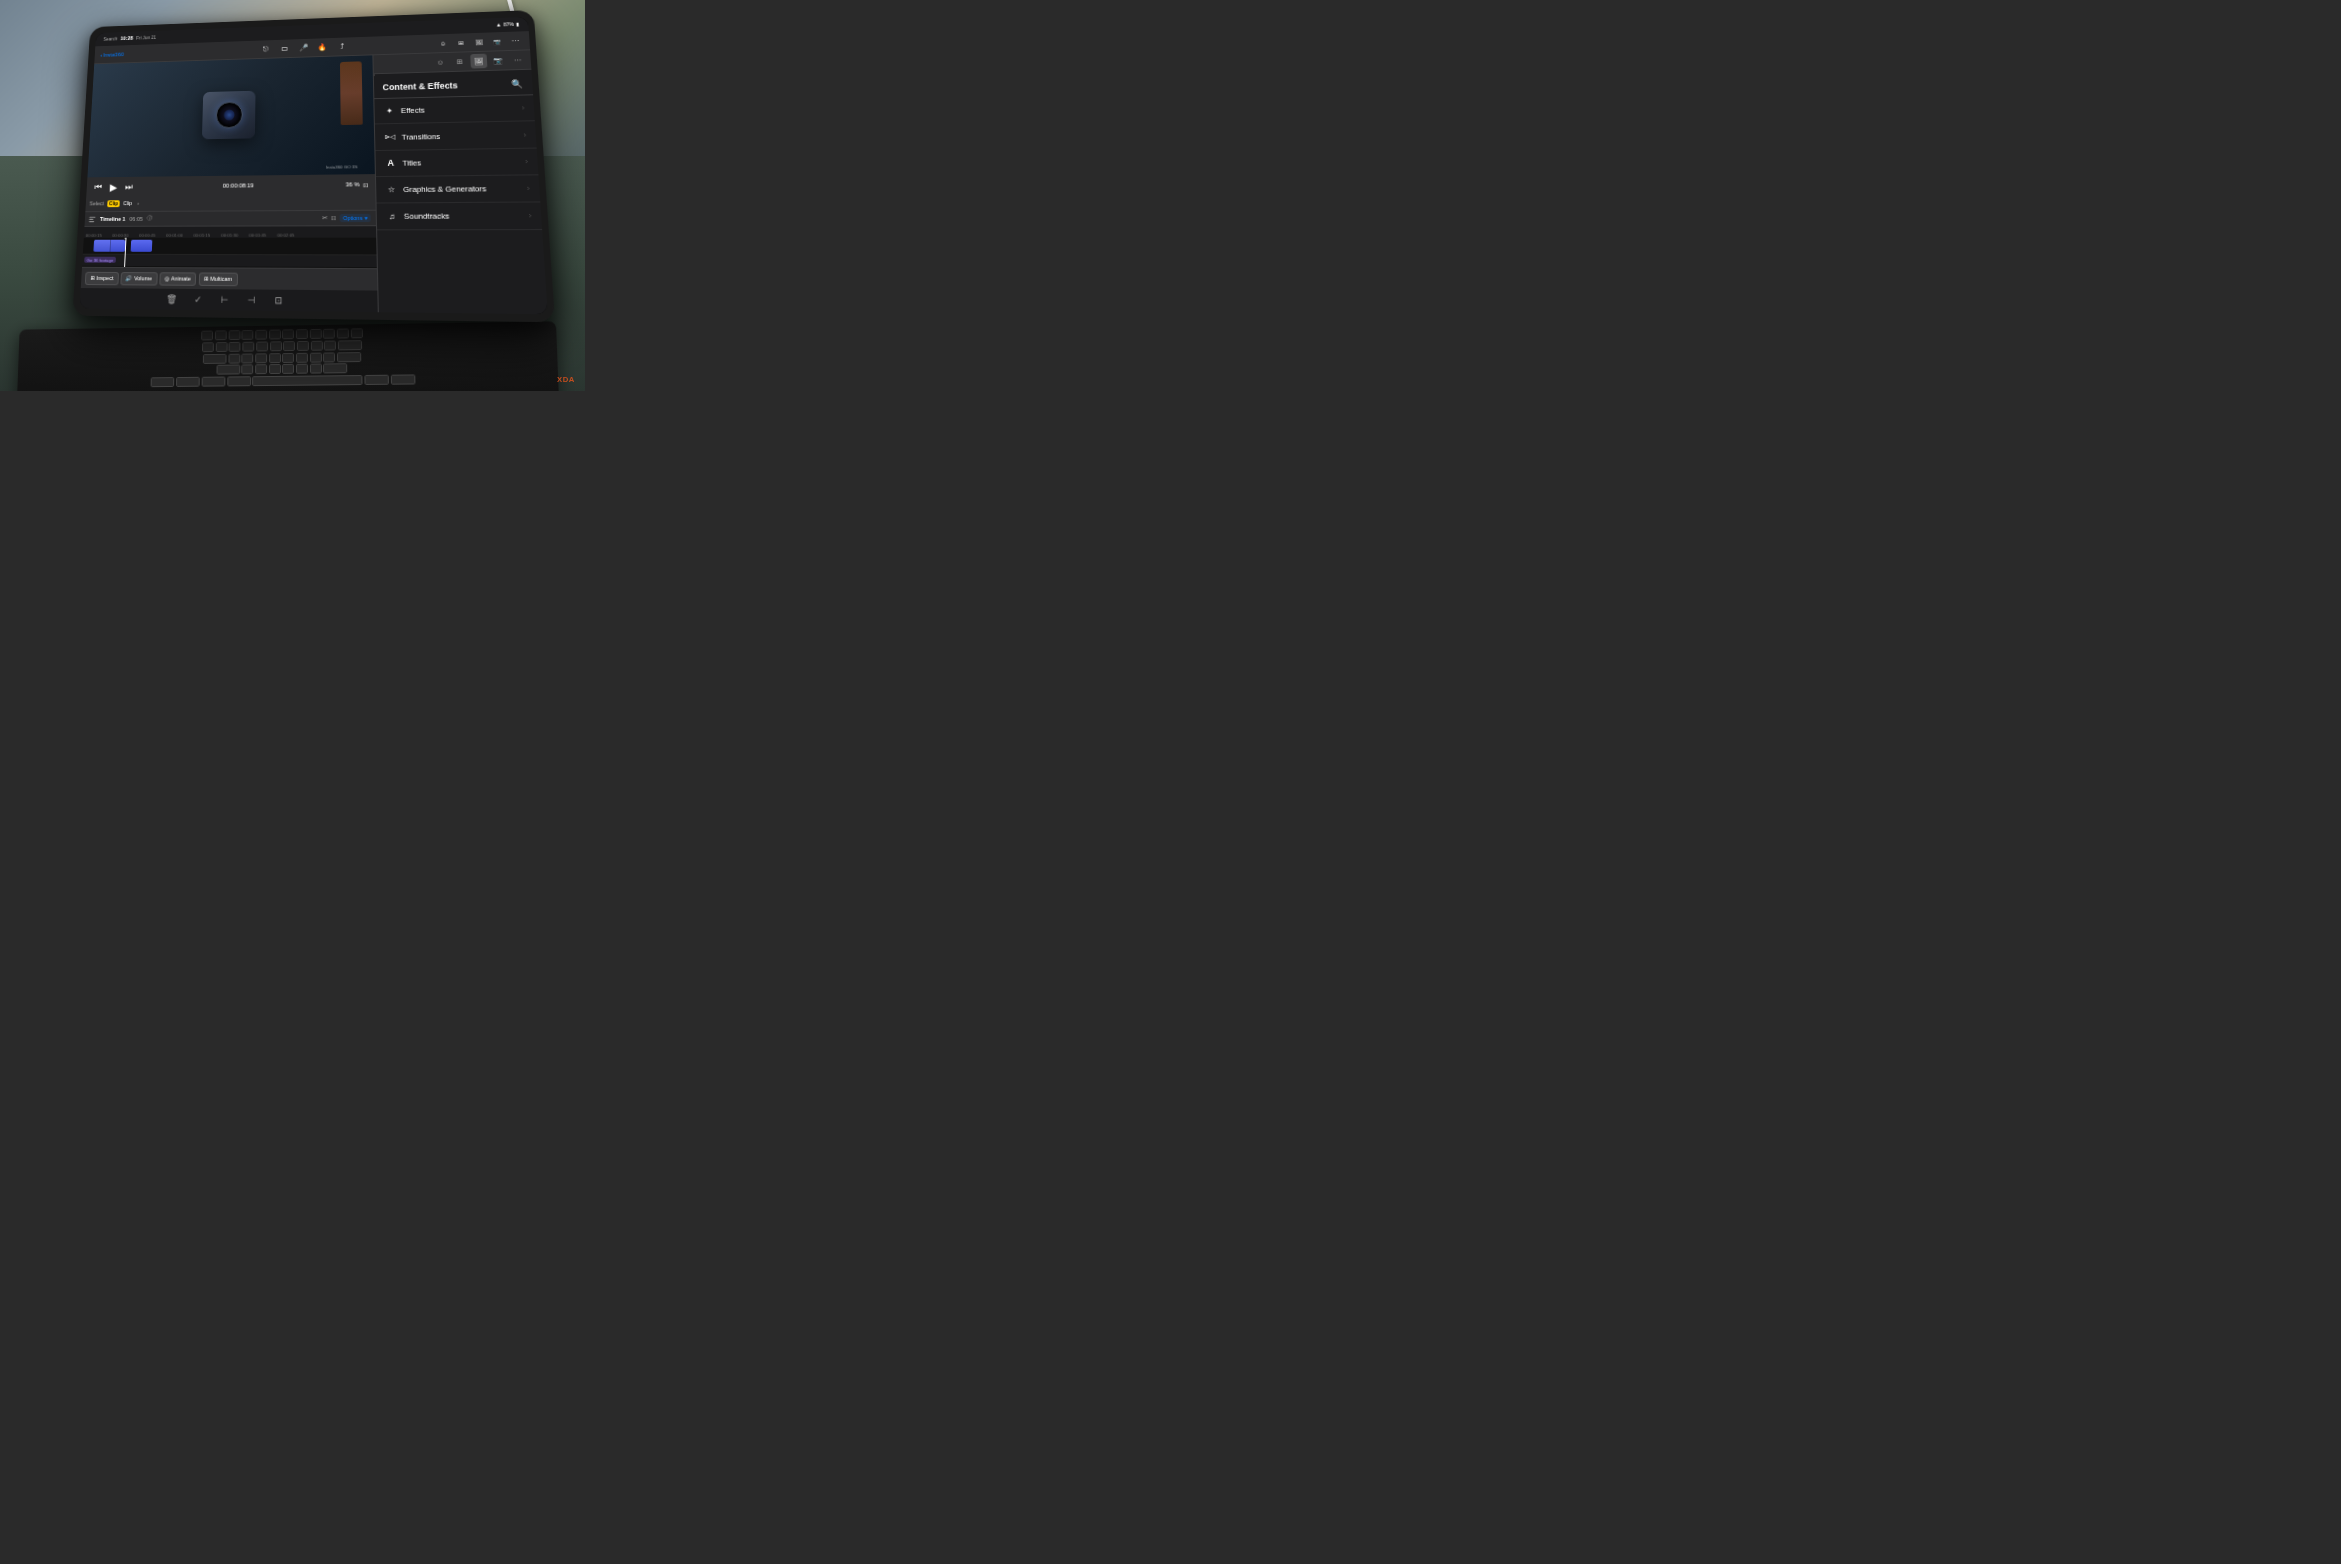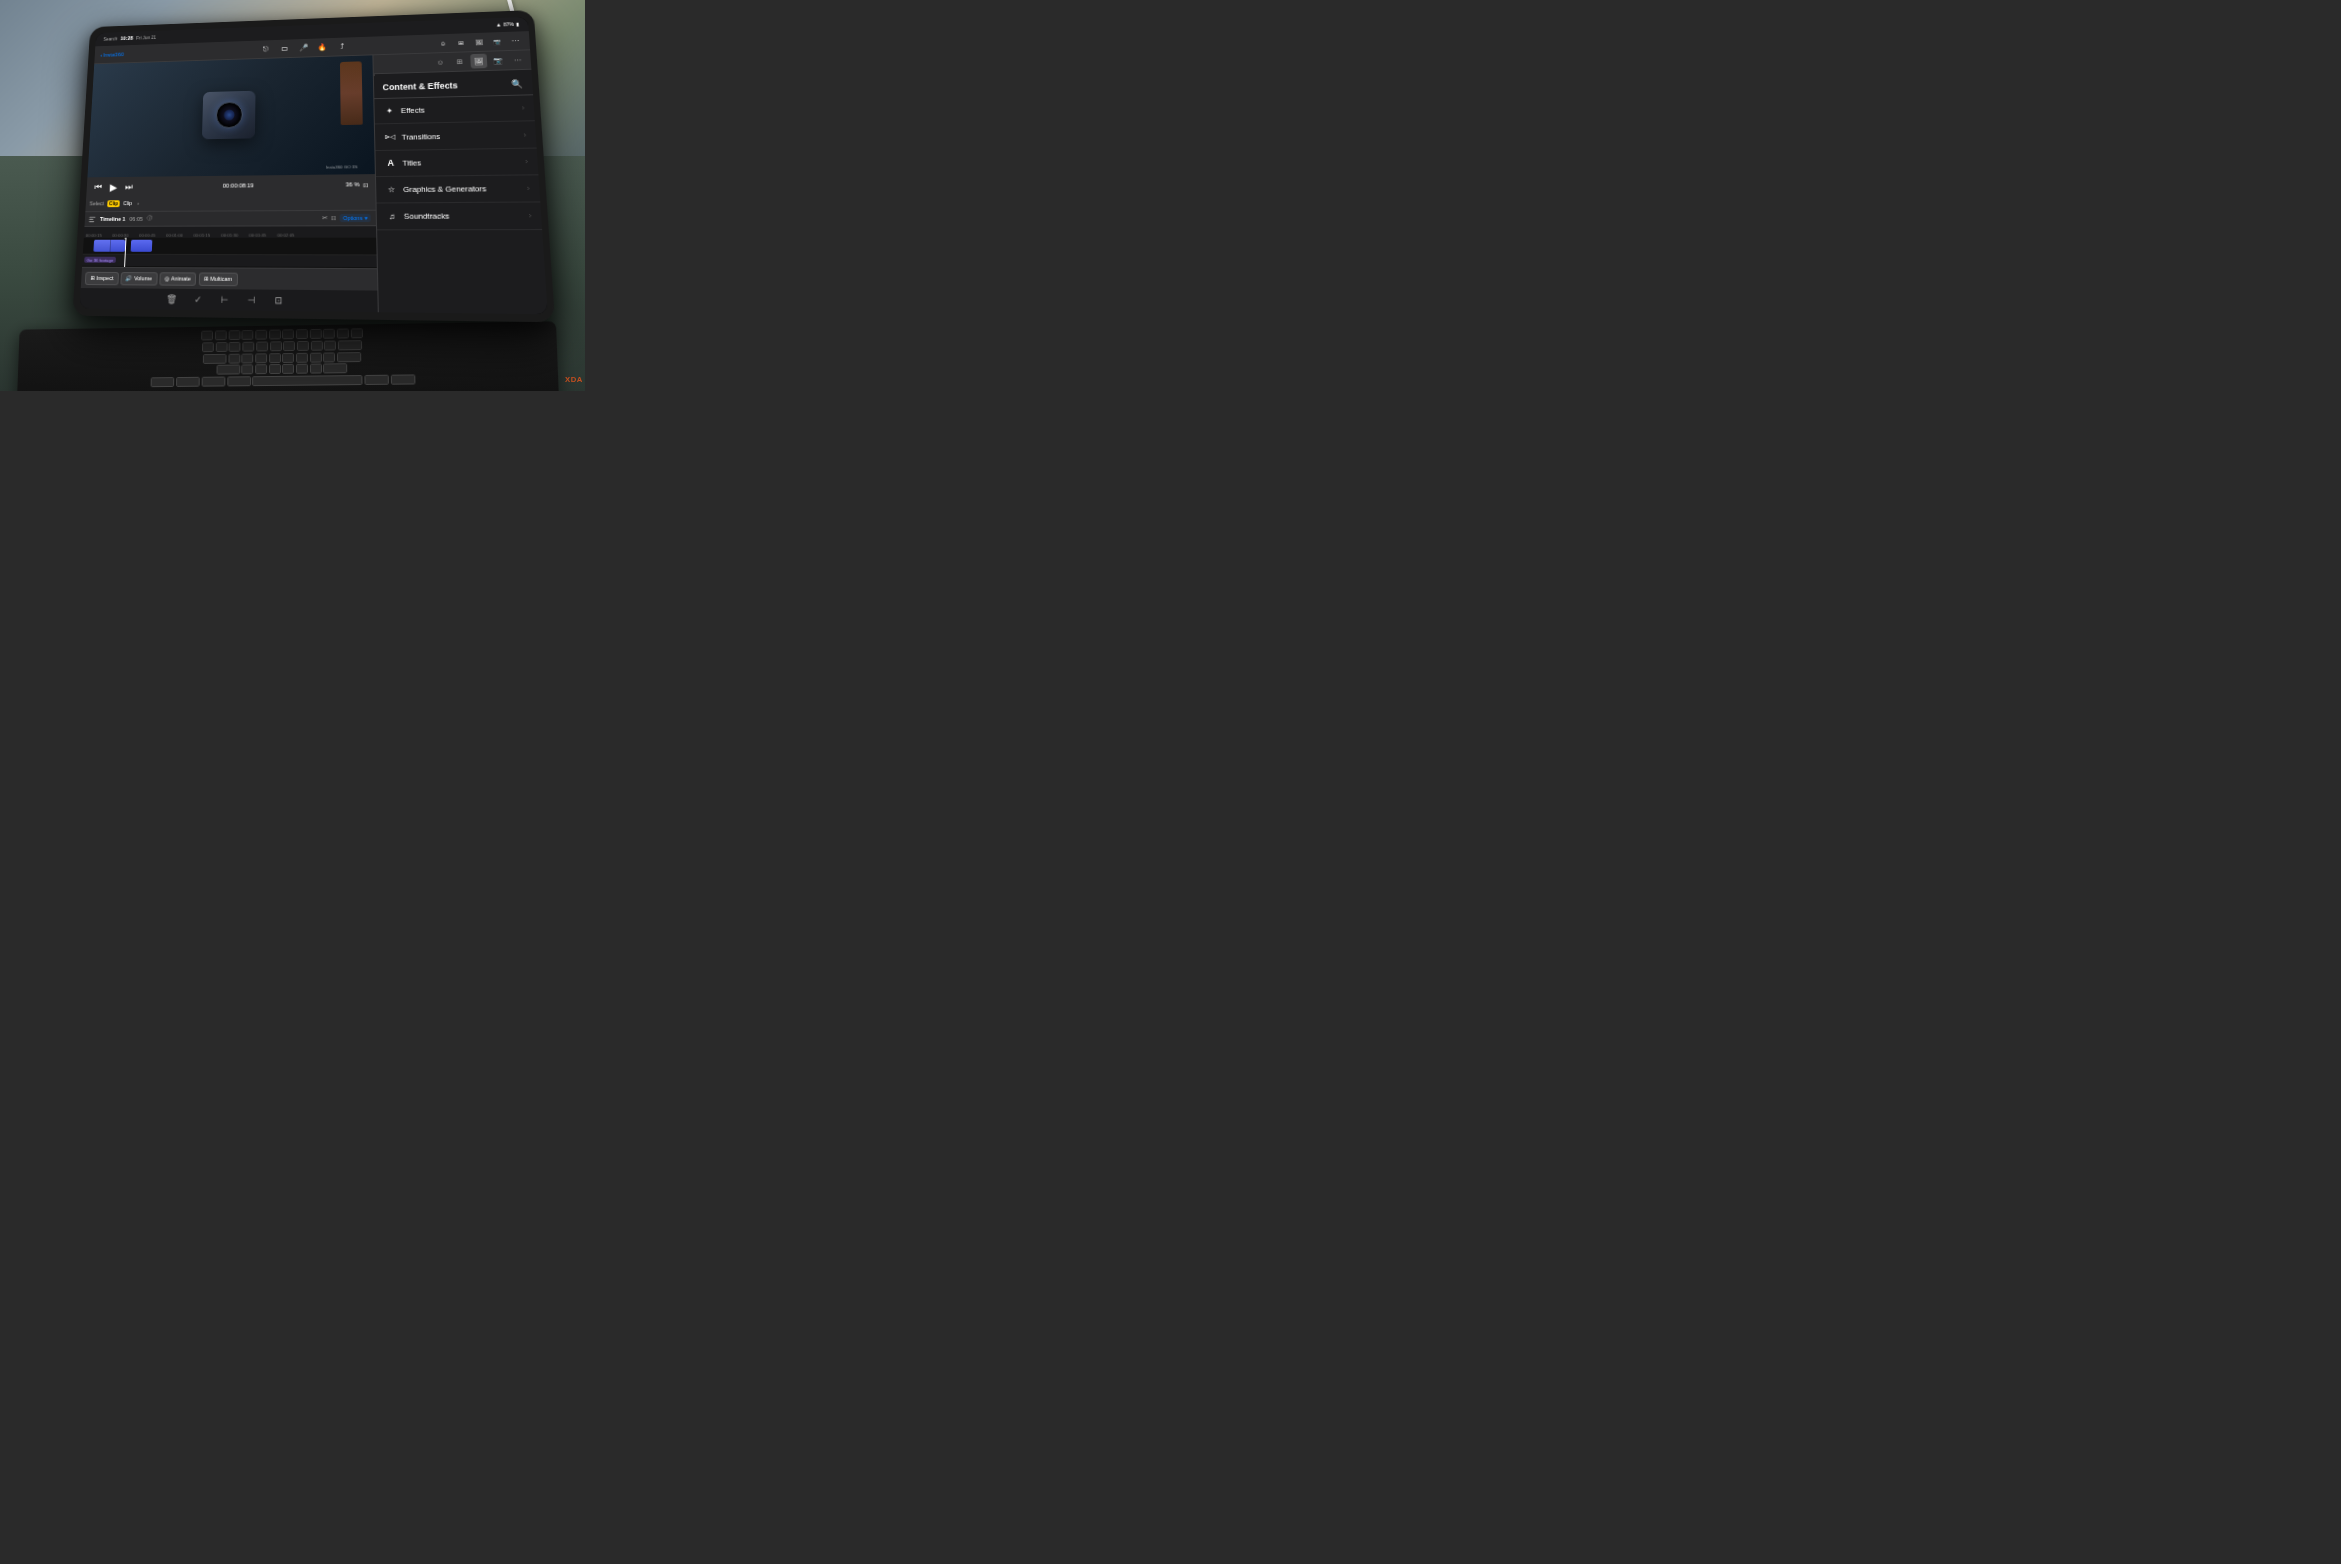--- a/index.html
+++ b/index.html
@@ -531,21 +531,21 @@
       height: 0;
       border-left: 2.2px solid transparent;
       border-right: 2.2px solid transparent;
       border-top: 4.4px solid #d0d0d0;
     }
 
     
     .xda-logo {
       position: absolute;
       bottom: 6.6px;
-      right: 2px;
+      right: 10px;
       color: #ff6600;
       font-size: 6.6px;
       font-weight: 900;
       letter-spacing: 0.6px;
       opacity: 0.8;
     }
 
     
     .clip-thumbnails {
       display: flex;

